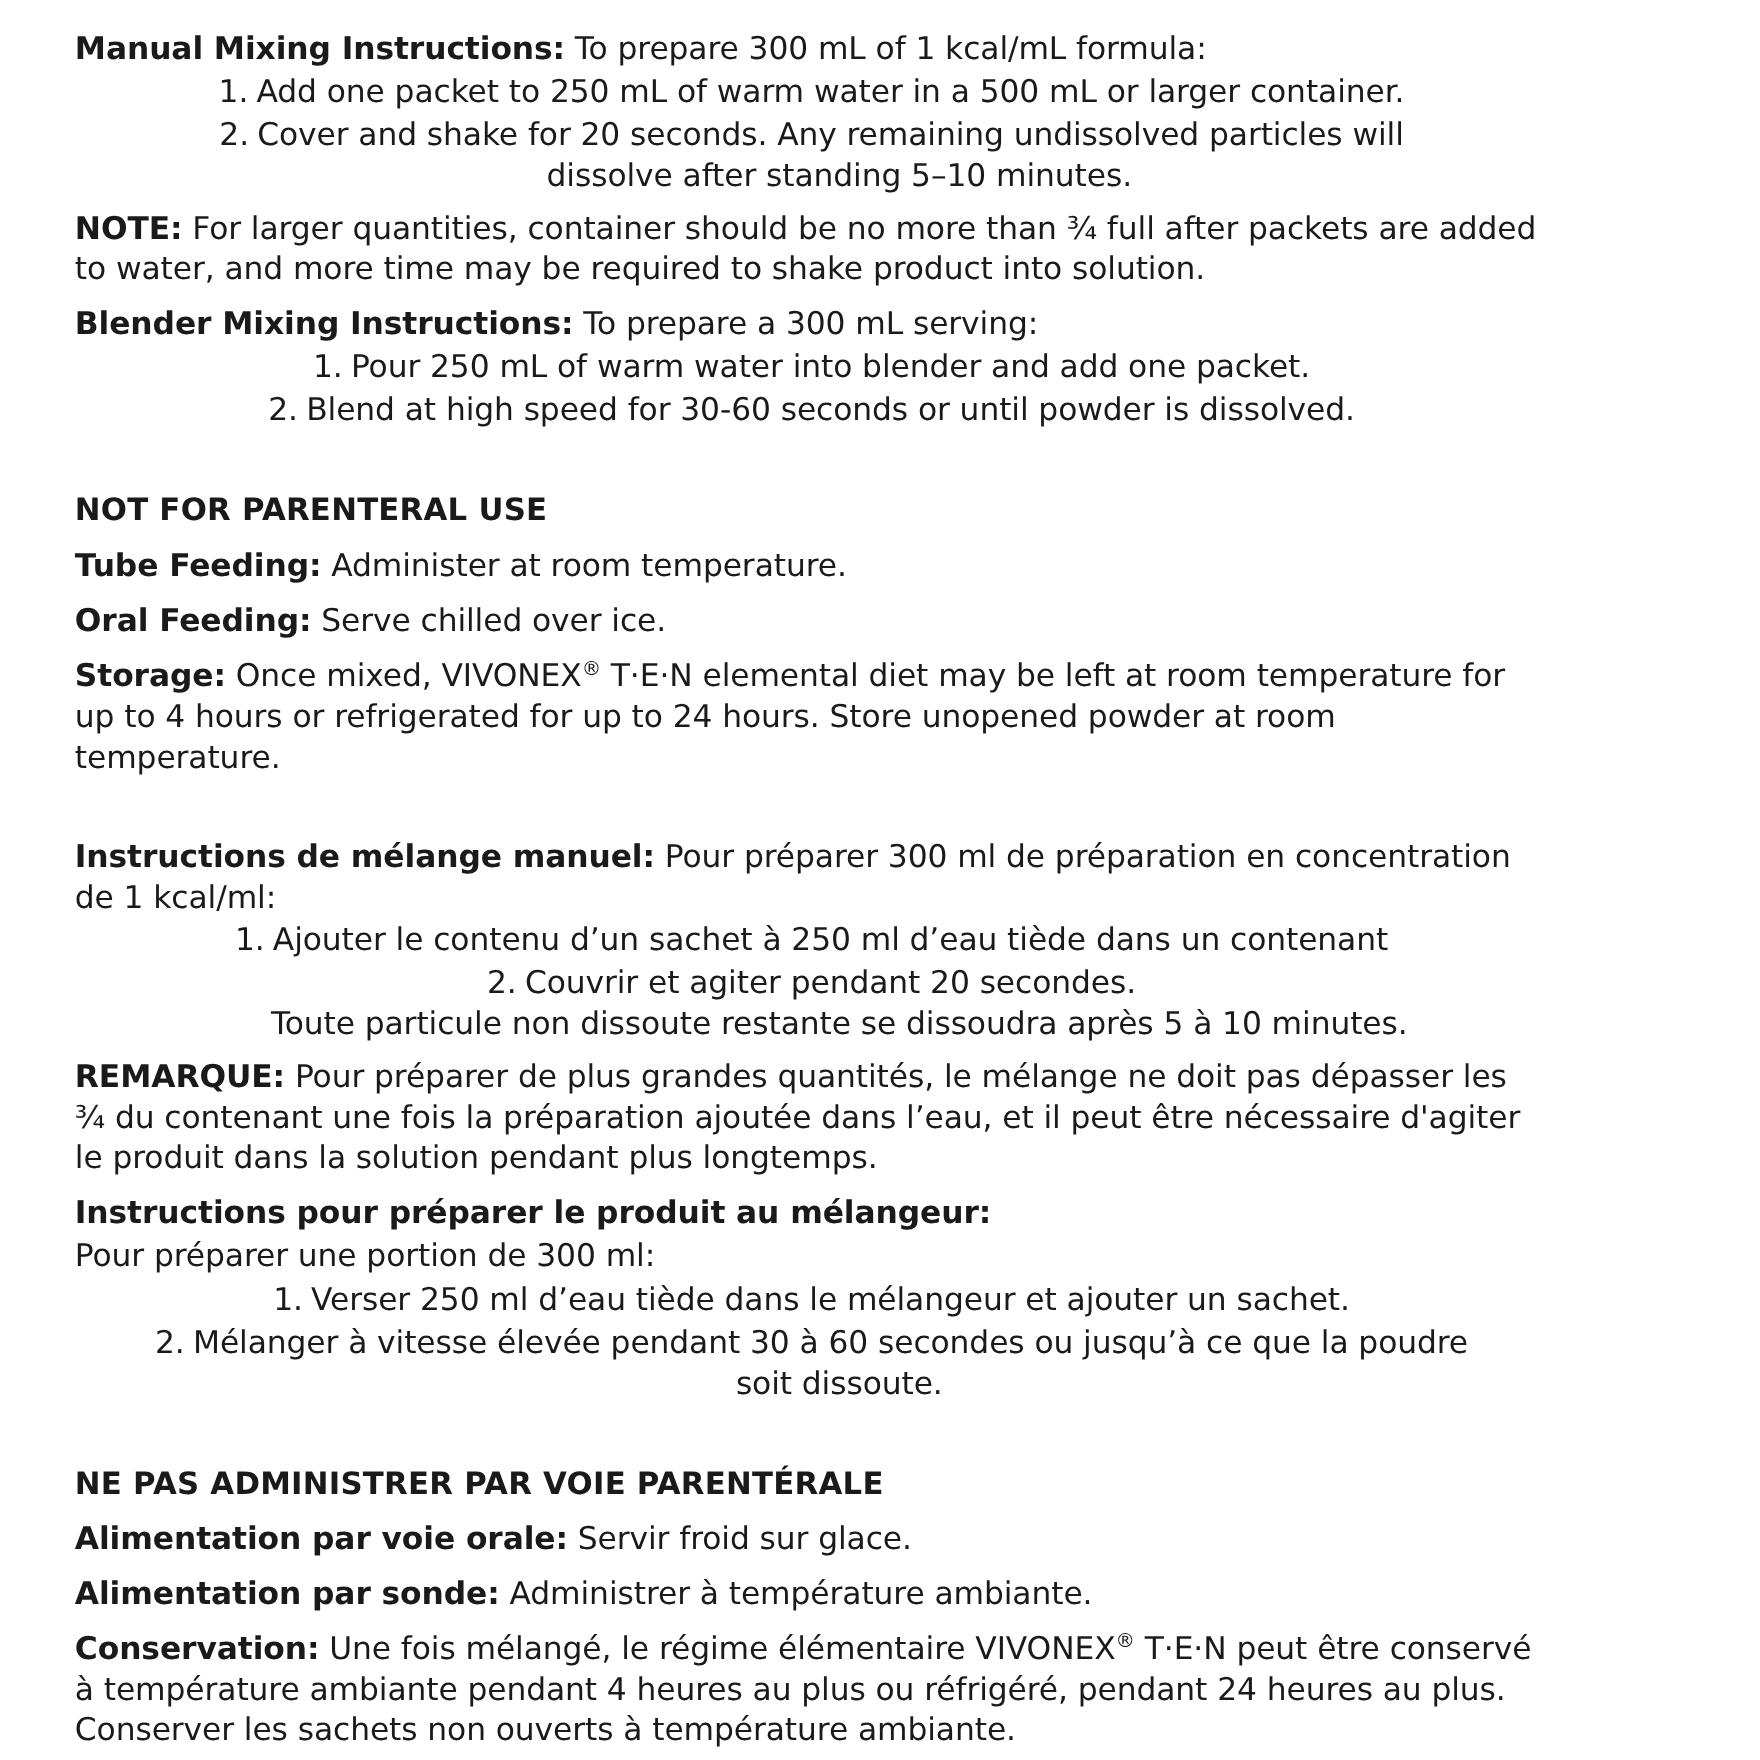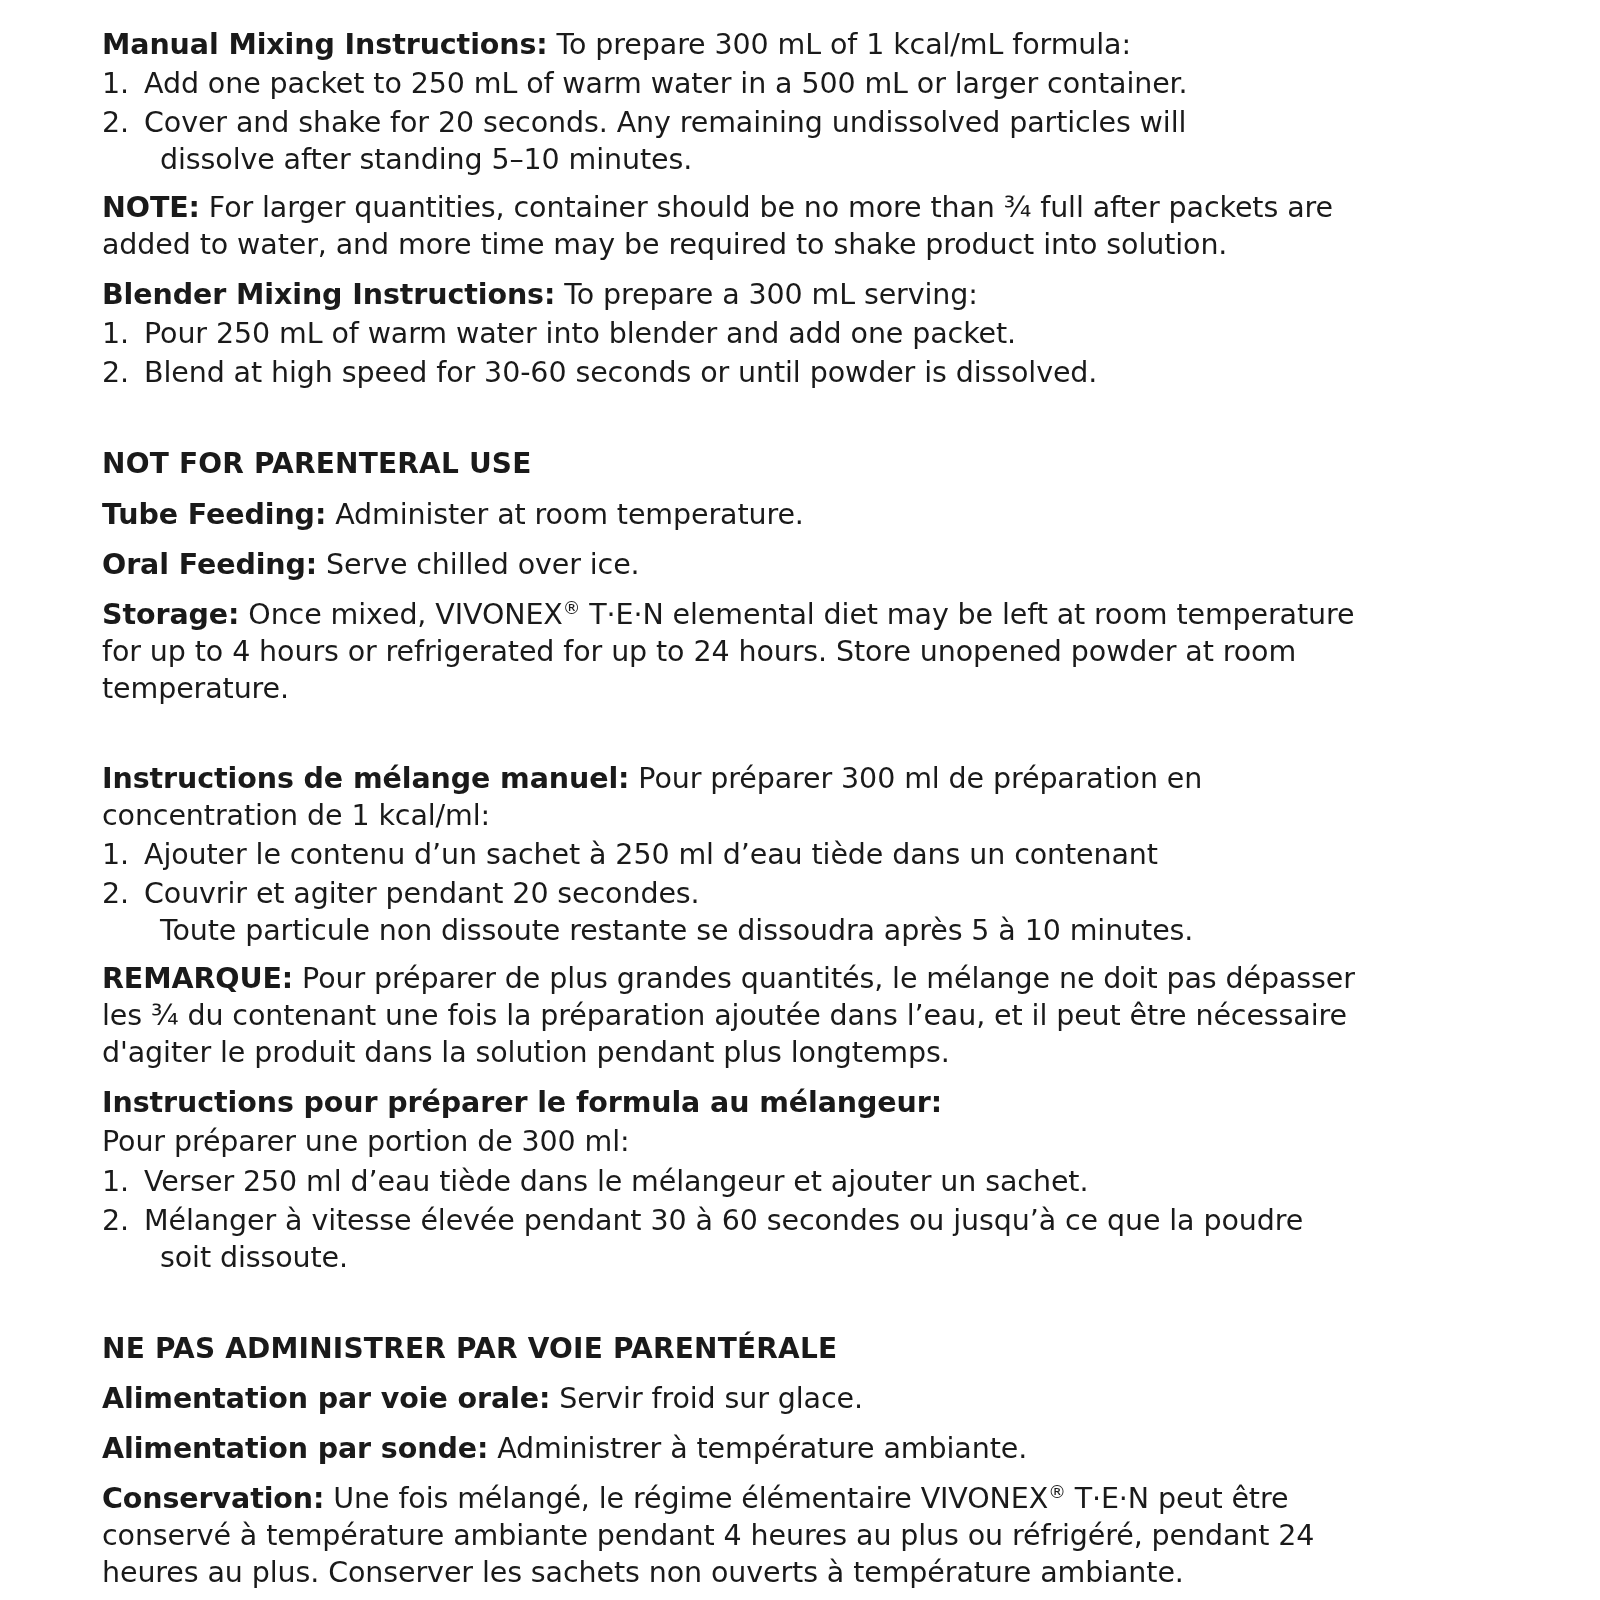--- a/index.html
+++ b/index.html
@@ -11,21 +11,21 @@
     width: 1600px;
     height: 1600px;
     font-family: "DejaVu Sans", sans-serif;
     color: #1a1a1a;
     overflow: hidden;
   }
   .page {
     box-sizing: border-box;
     width: 1600px;
     height: 1600px;
-    padding: 26px 200px 0 102px;
+    padding: 26px 200px 0 68px;
     background: #ffffff;
   }
   .block {
     margin: 0 0 13px 0;
     font-size: 28.5px;
     line-height: 1.30;
     letter-spacing: -0.1px;
   }
   .block.tight {
     margin-bottom: 2px;
@@ -40,20 +40,21 @@
     margin-top: 44px;
   }
   
   .li {
     margin: 0 0 2px 0;
     padding-left: 42px;
     text-indent: -42px;
     font-size: 28.5px;
     line-height: 1.30;
     letter-spacing: -0.1px;
+    text-align: center;
   }
   .li .num {
     display: inline-block;
     width: 42px;
     text-indent: 0;
   }
   .li .cont {
     display: block;
     padding-left: 0;
     text-indent: 0;
@@ -140,21 +141,21 @@
       <span class="cont">Toute particule non dissoute restante se dissoudra après 5 à 10 minutes.</span>
     </p>
 
     <div class="gap-small"></div>
 
     <p class="block">
       <span class="lead">REMARQUE:</span><span> Pour préparer de plus grandes quantités, le mélange ne doit pas dépasser les ¾ du contenant une fois la préparation ajoutée dans l’eau, et il peut être nécessaire d'agiter le produit dans la solution pendant plus longtemps.</span>
     </p>
 
     <p class="block tight">
-      <span class="lead">Instructions pour préparer le formula au mélangeur:</span>
+      <span class="lead">Instructions pour préparer le produit au mélangeur:</span>
     </p>
 
     <p class="block tight">Pour préparer une portion de 300 ml:</p>
 
     <p class="li">
       <span class="num">1.</span><span>Verser 250 ml d’eau tiède dans le mélangeur et ajouter un sachet.</span>
     </p>
 
     <p class="li">
       <span class="num">2.</span><span>Mélanger à vitesse élevée pendant 30 à 60 secondes ou jusqu’à ce que la poudre</span>

